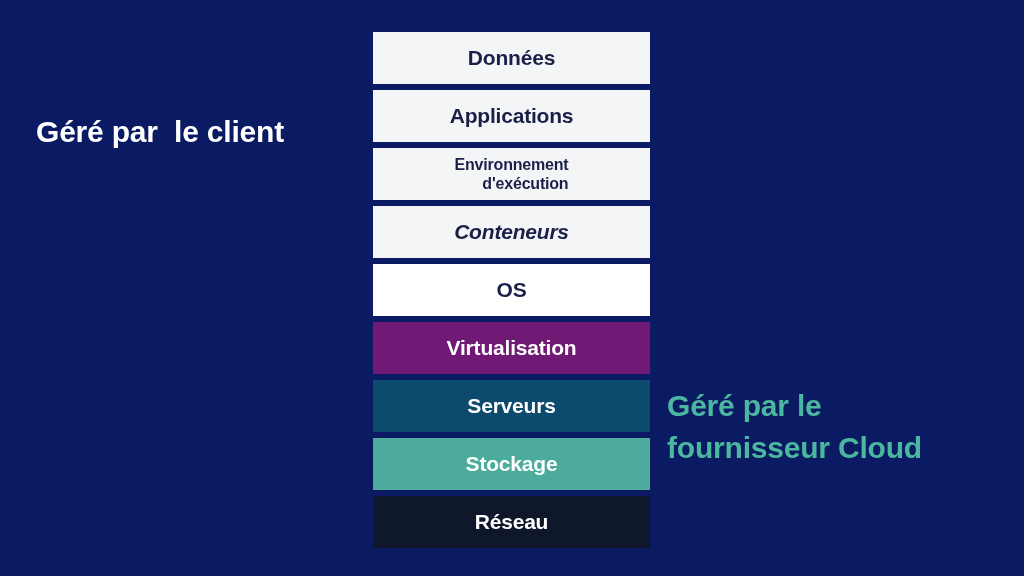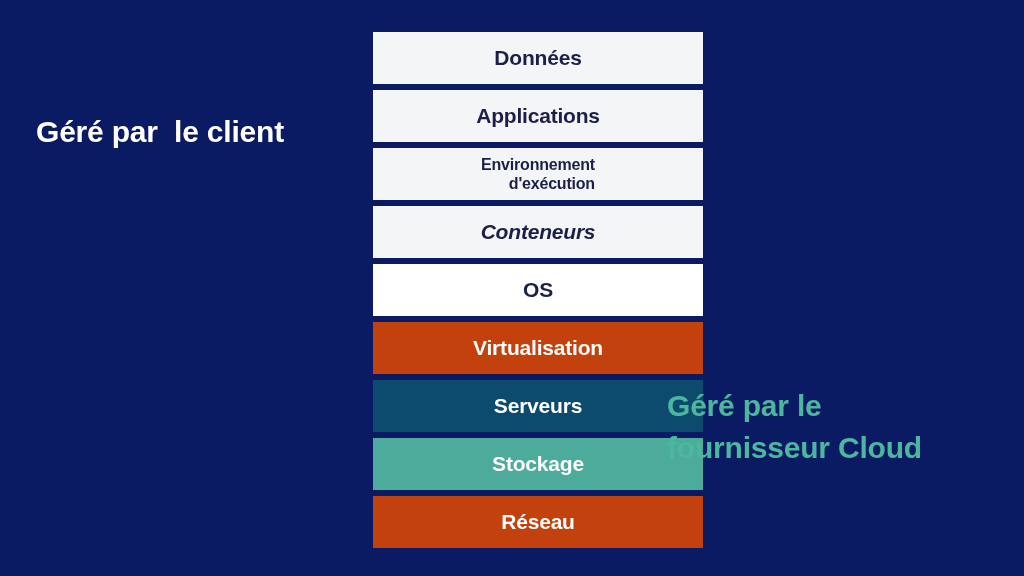--- a/index.html
+++ b/index.html
@@ -50,21 +50,21 @@
   }
   .caption-right .cap-line {
     display: block;
   }
 
   
   #layer-stack {
     position: absolute;
     left: 373px;
     top: 32px;
-    width: 330px;
+    width: 277px;
     display: flex;
     flex-direction: column;
     gap: 6px;
   }
 
   .layer-box {
     height: 52px;
     box-sizing: border-box;
     display: flex;
     align-items: center;
@@ -115,30 +115,30 @@
       <div class="layer-box customer" style="background: rgb(244, 245, 247);">
         <span class="layer-label small" style="color: rgb(27, 32, 73);">Environnement
 d'exécution</span>
       </div>
       <div class="layer-box customer" style="background: rgb(244, 245, 247);">
         <span class="layer-label" style="color: rgb(27, 32, 73); font-style: italic;">Conteneurs</span>
       </div>
       <div class="layer-box customer" style="background: #ffffff;">
         <span class="layer-label" style="color: rgb(27, 32, 73);">OS</span>
       </div>
-      <div class="layer-box provider" style="background: #c2410c;">
+      <div class="layer-box provider" style="background: #701a75;">
         <span class="layer-label" style="color: rgb(255, 255, 255);">Virtualisation</span>
       </div>
       <div class="layer-box provider" style="background: #0c4a6e;">
         <span class="layer-label" style="color: rgb(255, 255, 255);">Serveurs</span>
       </div>
       <div class="layer-box provider" style="background: rgb(76, 171, 154);">
         <span class="layer-label" style="color: rgb(255, 255, 255);">Stockage</span>
       </div>
-      <div class="layer-box provider" style="background: #c2410c;">
+      <div class="layer-box provider" style="background: #0f172a;">
         <span class="layer-label" style="color: rgb(255, 255, 255);">Réseau</span>
       </div>
     </div>
 
   <div class="caption-right" style="color: rgb(76, 183, 159);">
     <span class="cap-line">Géré par le</span>
     <span class="cap-line">fournisseur Cloud</span>
   </div>
 
 </div>

